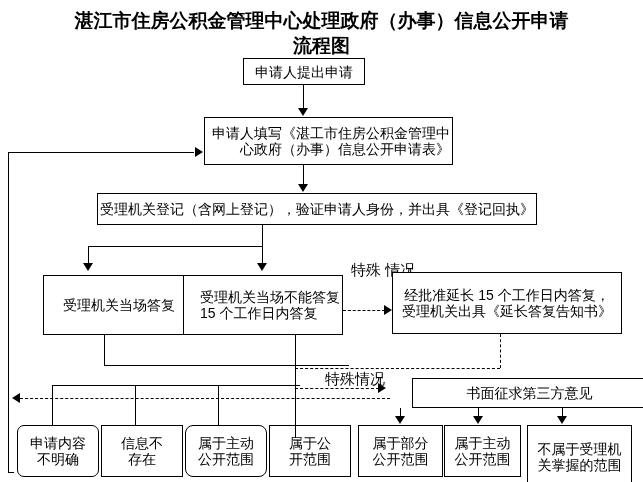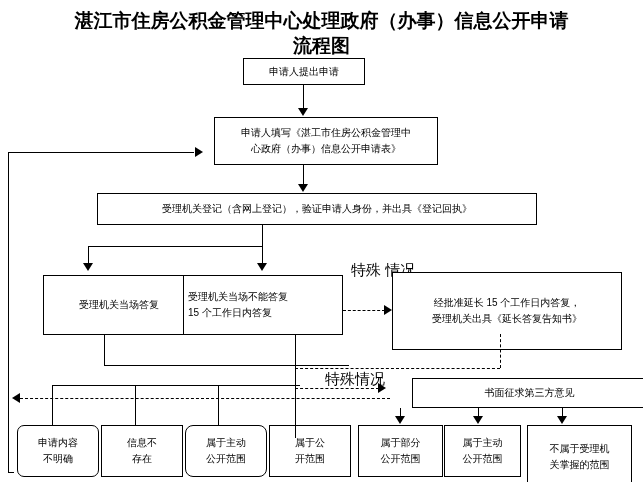--- a/index.html
+++ b/index.html
@@ -28,21 +28,21 @@
   .title .ln{display:block;}
   .box{
     position:absolute;
     box-sizing:border-box;
     border:1.4px solid #000;
     background:#fff;
     display:flex;
     align-items:center;
     justify-content:center;
     text-align:center;
-    font-size:10px;
+    font-size:14px;
     line-height:16px;
     padding:1px 2px;
   }
   .box span{display:block;width:100%;}
   .lbl{
     position:absolute;
     font-size:15px;
     line-height:14px;
     background:transparent;
     white-space:nowrap;
@@ -80,21 +80,21 @@
     <span class="ln">湛江市住房公积金管理中心处理政府（办事）信息公开申请</span>
     <span class="ln">流程图</span>
   </div>
 
   <div class="box" style="left:243px;top:58px;width:122px;height:27px;">
     <span>申请人提出申请</span>
   </div>
   <div class="vline" style="left:303px;top:85px;height:28px;"></div>
   <div class="arrow-d" style="left:298px;top:108px;"></div>
 
-  <div class="box" style="left:214px;top:117px;width:224px;height:48px;">
+  <div class="box" style="left:204px;top:117px;width:249px;height:48px;text-align:right;">
     <span>
       <span class="ln">申请人填写《湛工市住房公积金管理中</span>
       <span class="ln">心政府（办事）信息公开申请表》</span>
     </span>
   </div>
   <div class="vline" style="left:303px;top:165px;height:24px;"></div>
   <div class="arrow-d" style="left:298px;top:184px;"></div>
 
   <div class="vline" style="left:8px;top:152px;height:320px;"></div>
   <div class="hline" style="left:8px;top:152px;width:186px;"></div>
@@ -109,35 +109,35 @@
   <div class="hline" style="left:88px;top:246px;width:175px;"></div>
   <div class="vline" style="left:88px;top:246px;height:21px;"></div>
   <div class="arrow-d" style="left:83px;top:263px;"></div>
   <div class="vline" style="left:262px;top:246px;height:21px;"></div>
   <div class="arrow-d" style="left:257px;top:263px;"></div>
 
   <div class="box" style="left:23px;top:275px;width:152px;height:60px;margin-left:20px;">
     <span>受理机关当场答复</span>
   </div>
 
-  <div class="box" style="left:183px;top:275px;width:160px;height:60px;text-align:left;justify-content:flex-start;padding-left:4px;">
+  <div class="box" style="left:183px;top:275px;width:160px;height:60px;text-align:left;justify-content:flex-start;padding-left:16px;">
     <span>
       <span class="ln">受理机关当场不能答复</span>
       <span class="ln">15 个工作日内答复</span>
     </span>
   </div>
 
   <div class="lbl" style="left:351px;top:263px;">
     <span class="ln">特殊</span>
     <span class="ln">情况</span>
   </div>
   <div class="hdash" style="left:343px;top:310px;width:42px;"></div>
   <div class="arrow-r" style="left:384px;top:305px;"></div>
 
-  <div class="box" style="left:392px;top:272px;width:230px;height:78px;">
+  <div class="box" style="left:392px;top:272px;width:230px;height:62px;">
     <span>
       <span class="ln">经批准延长 15 个工作日内答复，</span>
       <span class="ln">受理机关出具《延长答复告知书》</span>
     </span>
   </div>
 
   <div class="vdash" style="left:500px;top:334px;height:34px;"></div>
 
   <div class="vline" style="left:104px;top:335px;height:30px;"></div>
   <div class="hline" style="left:104px;top:365px;width:245px;"></div>

